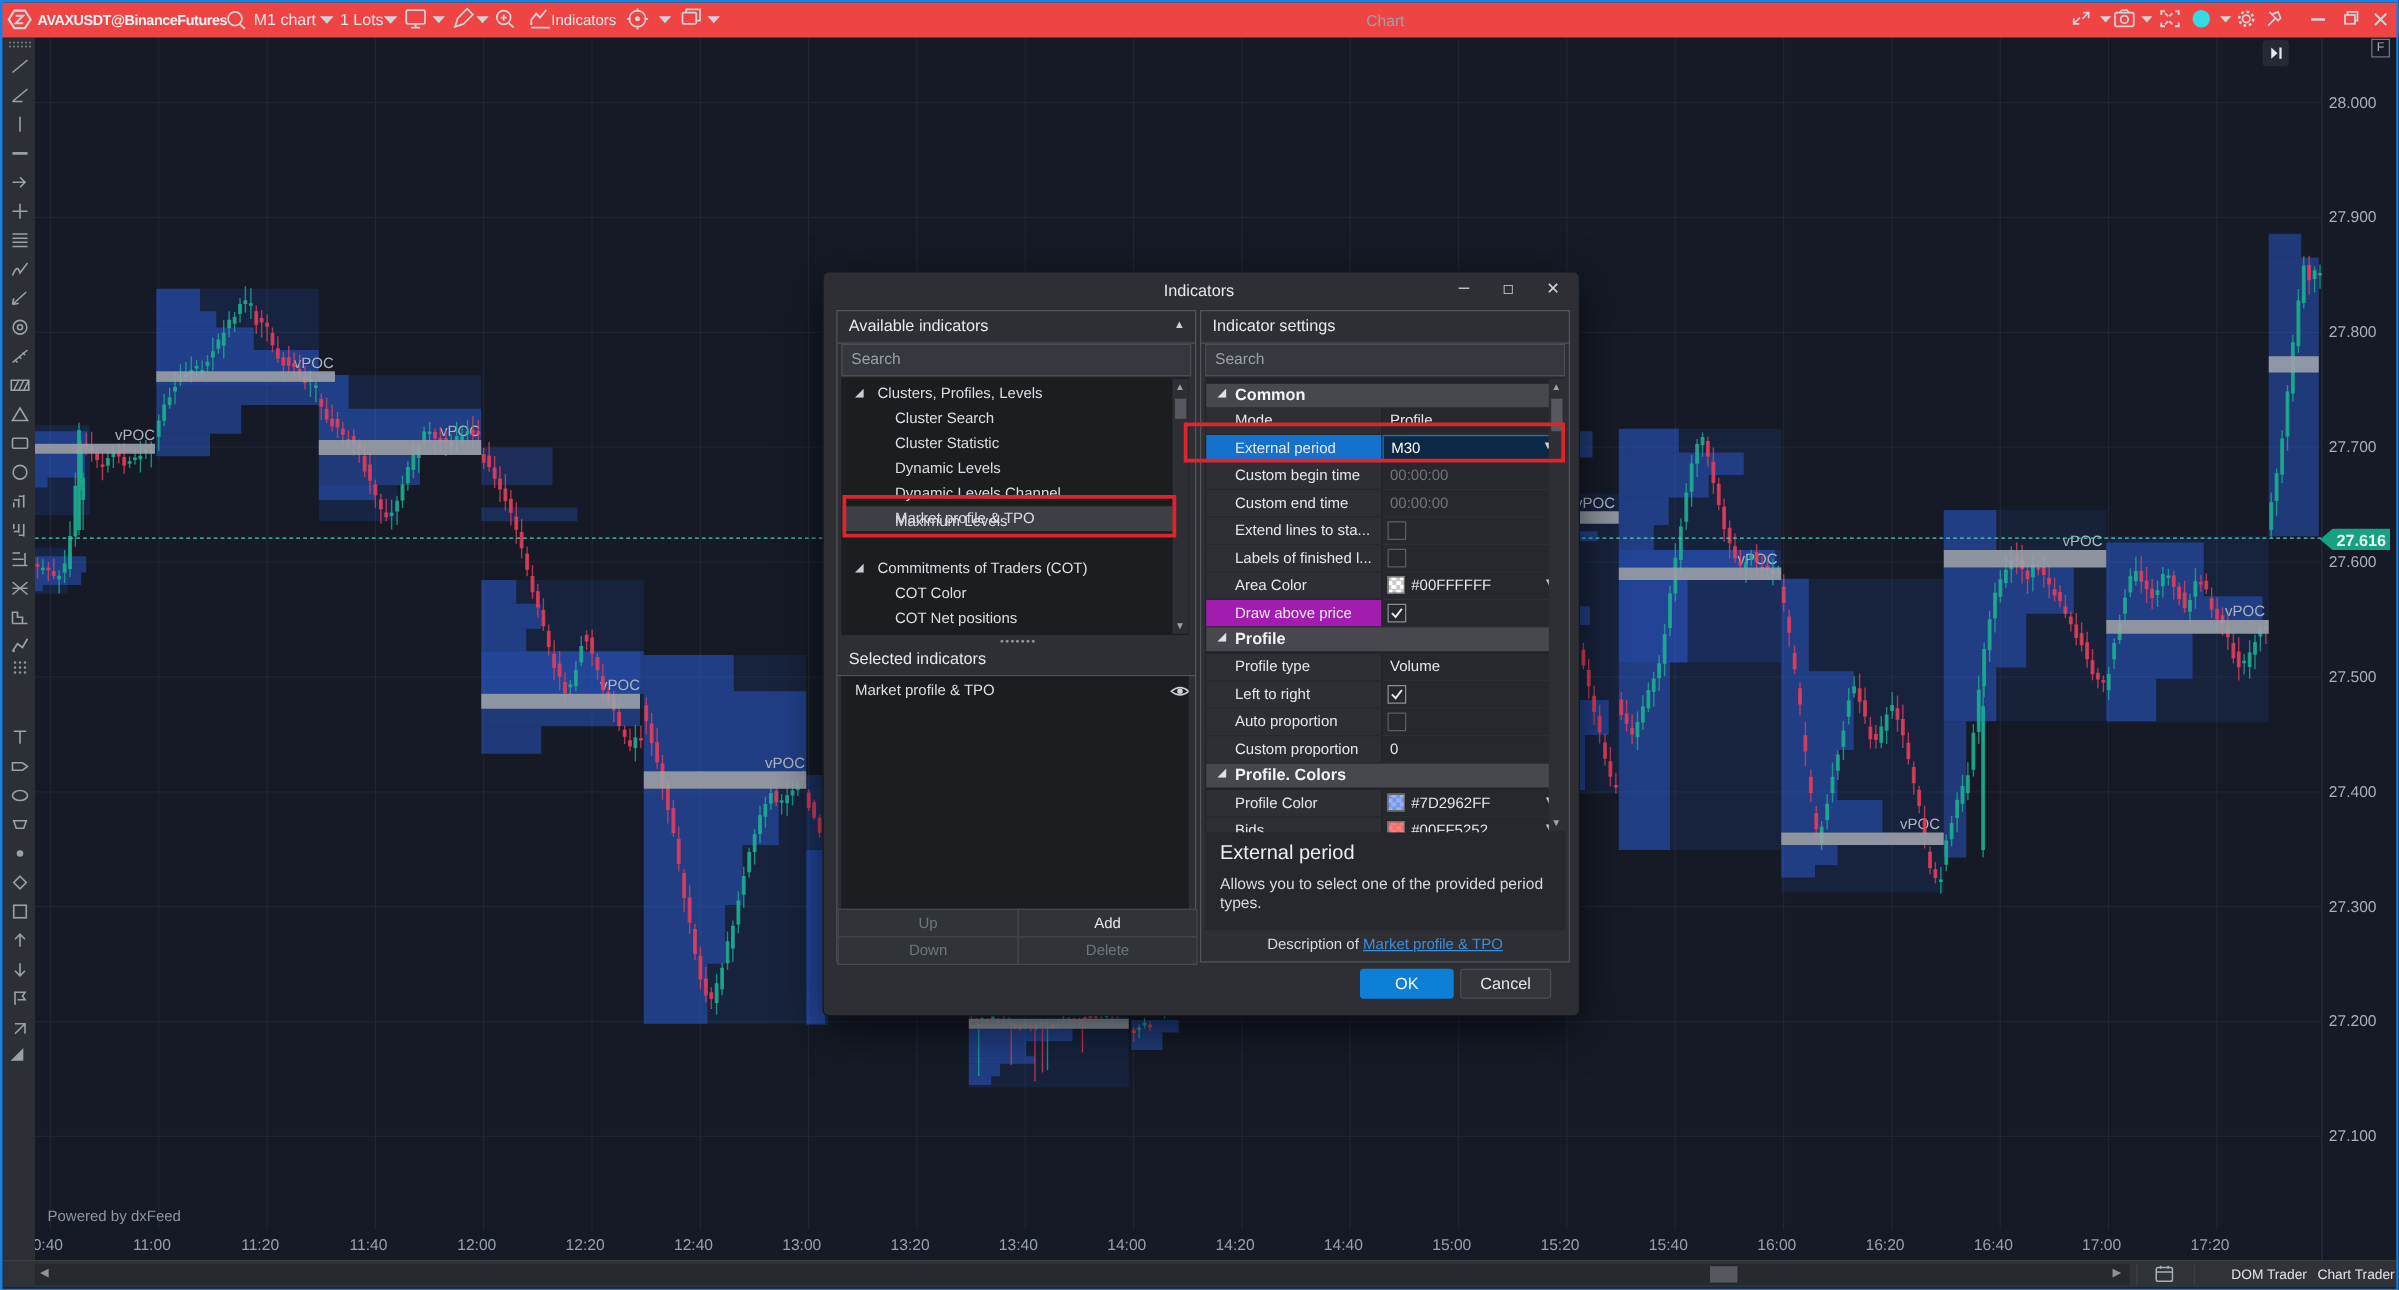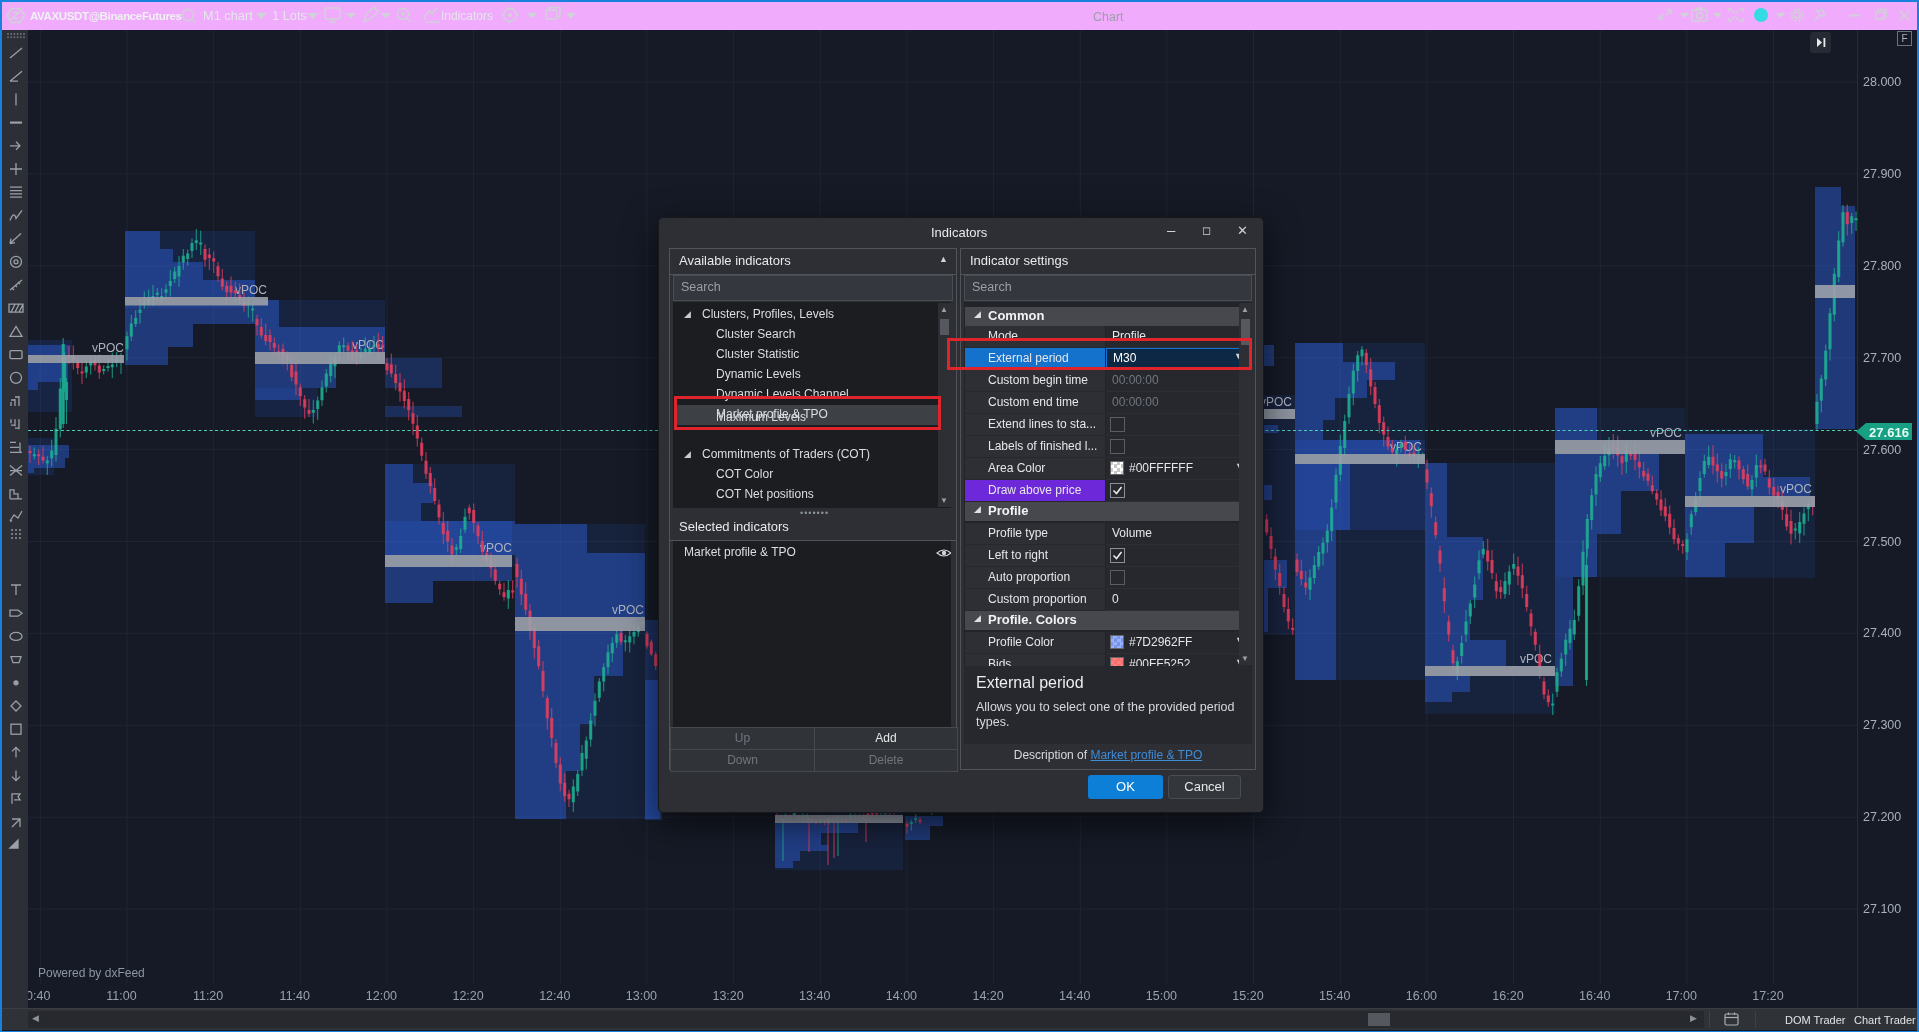--- a/index.html
+++ b/index.html
@@ -1,16 +1,16 @@
 <!DOCTYPE html>
 <html><head><meta charset="utf-8"><style>
 * { margin:0; padding:0; box-sizing:content-box; }
 body { width:1919px; height:1032px; overflow:hidden; background:#151a26; font-family:"Liberation Sans", sans-serif; font-size:12px; position:relative; }
 .frame { position:absolute; left:0; top:0; width:1915px; height:1029px; border:2px solid #1881dd; border-bottom:3px solid #1881dd; z-index:50; pointer-events:none; }
-.titlebar { position:absolute; left:0; top:2px; width:1919px; height:28px; background:#f0abfc; z-index:5; }
+.titlebar { position:absolute; left:0; top:2px; width:1919px; height:28px; background:#ef4444; z-index:5; }
 .lefttool { position:absolute; left:2px; top:30px; width:26px; height:978px; background:#2c2f36; z-index:4; }
 .statusbar { position:absolute; left:2px; top:1008px; width:1915px; height:21px; background:#2f3237; border-top:1px solid #3a3d43; z-index:5; font-size:12px; }
 .scrolltrack { position:absolute; left:26px; top:2px; width:1676px; height:17px; background:#27292e; }
 .scrollthumb { position:absolute; left:1366px; top:4px; width:22px; height:13px; background:#55585e; }
 .sarrow { position:absolute; top:4px; color:#8d939b; font-size:9px; }
 .dialog { position:absolute; left:658px; top:217px; width:604px; height:594px; background:#2d2f34; border:1px solid #17181b; border-radius:5px; box-shadow:0 10px 34px rgba(0,0,0,0.6); z-index:10; }
 .panel { position:absolute; border:1px solid #515459; background:#2d2f34; }
 .phead { position:absolute; left:0; top:0; width:100%; height:25px; border-bottom:1px solid #515459; color:#e8e9ea; font-size:13px; }
 .searchbox { position:absolute; left:3px; width:calc(100% - 8px); height:24px; background:#34373d; border:1px solid #4a4d53; }
 .searchbox span { position:absolute; left:7px; top:4px; color:#9b9fa6; font-size:12.5px; }
@@ -484,21 +484,21 @@
         </div>
         <div style="position:absolute;left:1px;top:156px;width:140px;height:21px;background:#2d2f34;border-bottom:1px solid #26282d;">
           <span style="position:absolute;left:23px;top:3px;color:#e6e7e9;">Area Color</span>
         </div>
         <div style="position:absolute;left:142px;top:156px;width:143px;height:21px;background:#26282d;border-bottom:1px solid #2d2f34;">
           <span style="position:absolute;left:4px;top:3px;width:14px;height:14px;background:repeating-conic-gradient(#ffffff 0% 25%, #c9c9c9 0% 50%) 0 0/7px 7px;"></span>
           <span style="position:absolute;left:4px;top:3px;width:14px;height:14px;background:rgba(255,255,255,0);border:1px solid #666;box-sizing:border-box;"></span>
           <span style="position:absolute;left:23px;top:3px;color:#e6e7e9;">#00FFFFFF</span>
           <span style="position:absolute;right:5px;top:3px;color:#cfd2d6;font-size:9px;">▼</span>
         </div>
-        <div style="position:absolute;left:1px;top:178px;width:140px;height:21px;background:#6d28d9;border-bottom:1px solid #26282d;">
+        <div style="position:absolute;left:1px;top:178px;width:140px;height:21px;background:#a21caf;border-bottom:1px solid #26282d;">
           <span style="position:absolute;left:23px;top:3px;color:#e6e7e9;">Draw above price</span>
         </div>
         <div style="position:absolute;left:142px;top:178px;width:143px;height:21px;background:#26282d;border-bottom:1px solid #2d2f34;">
           <span style="position:absolute;left:4px;top:3px;width:13px;height:13px;background:#26282d;border:1px solid #8a8f96;"></span>
           <svg style="position:absolute;left:5px;top:4px" width="13" height="13" viewBox="0 0 13 13">
             <path d="M2.5 6.5 l3 3 l5 -6.5" stroke="#e8e9ea" stroke-width="1.6" fill="none"></path>
           </svg>
         </div>
         <div style="position:absolute;left:1px;top:200px;width:284px;height:19px;background:#46484e;">
           <span style="position:absolute;left:9px;top:2px;color:#dfe1e3;font-size:9px;">◢</span>

